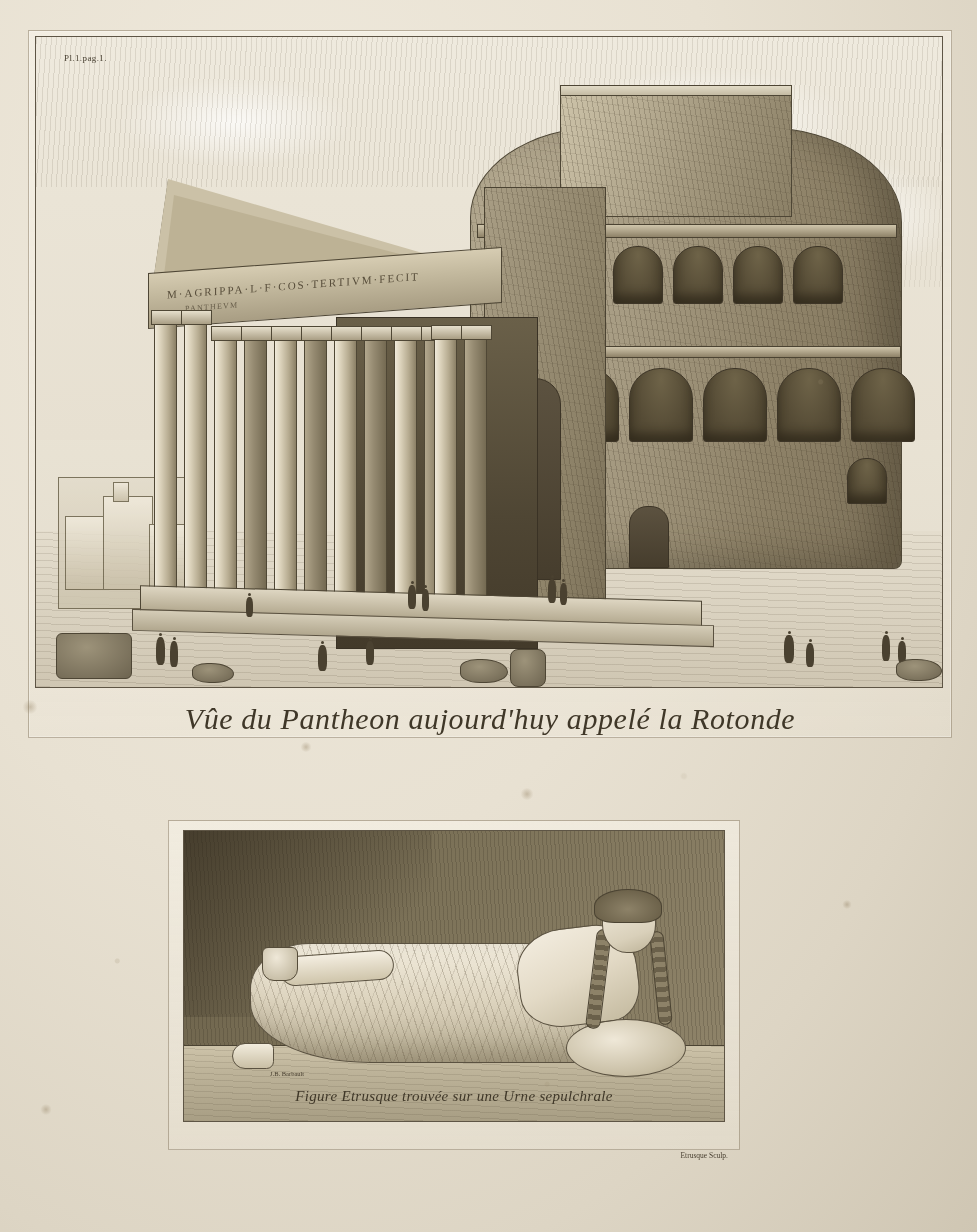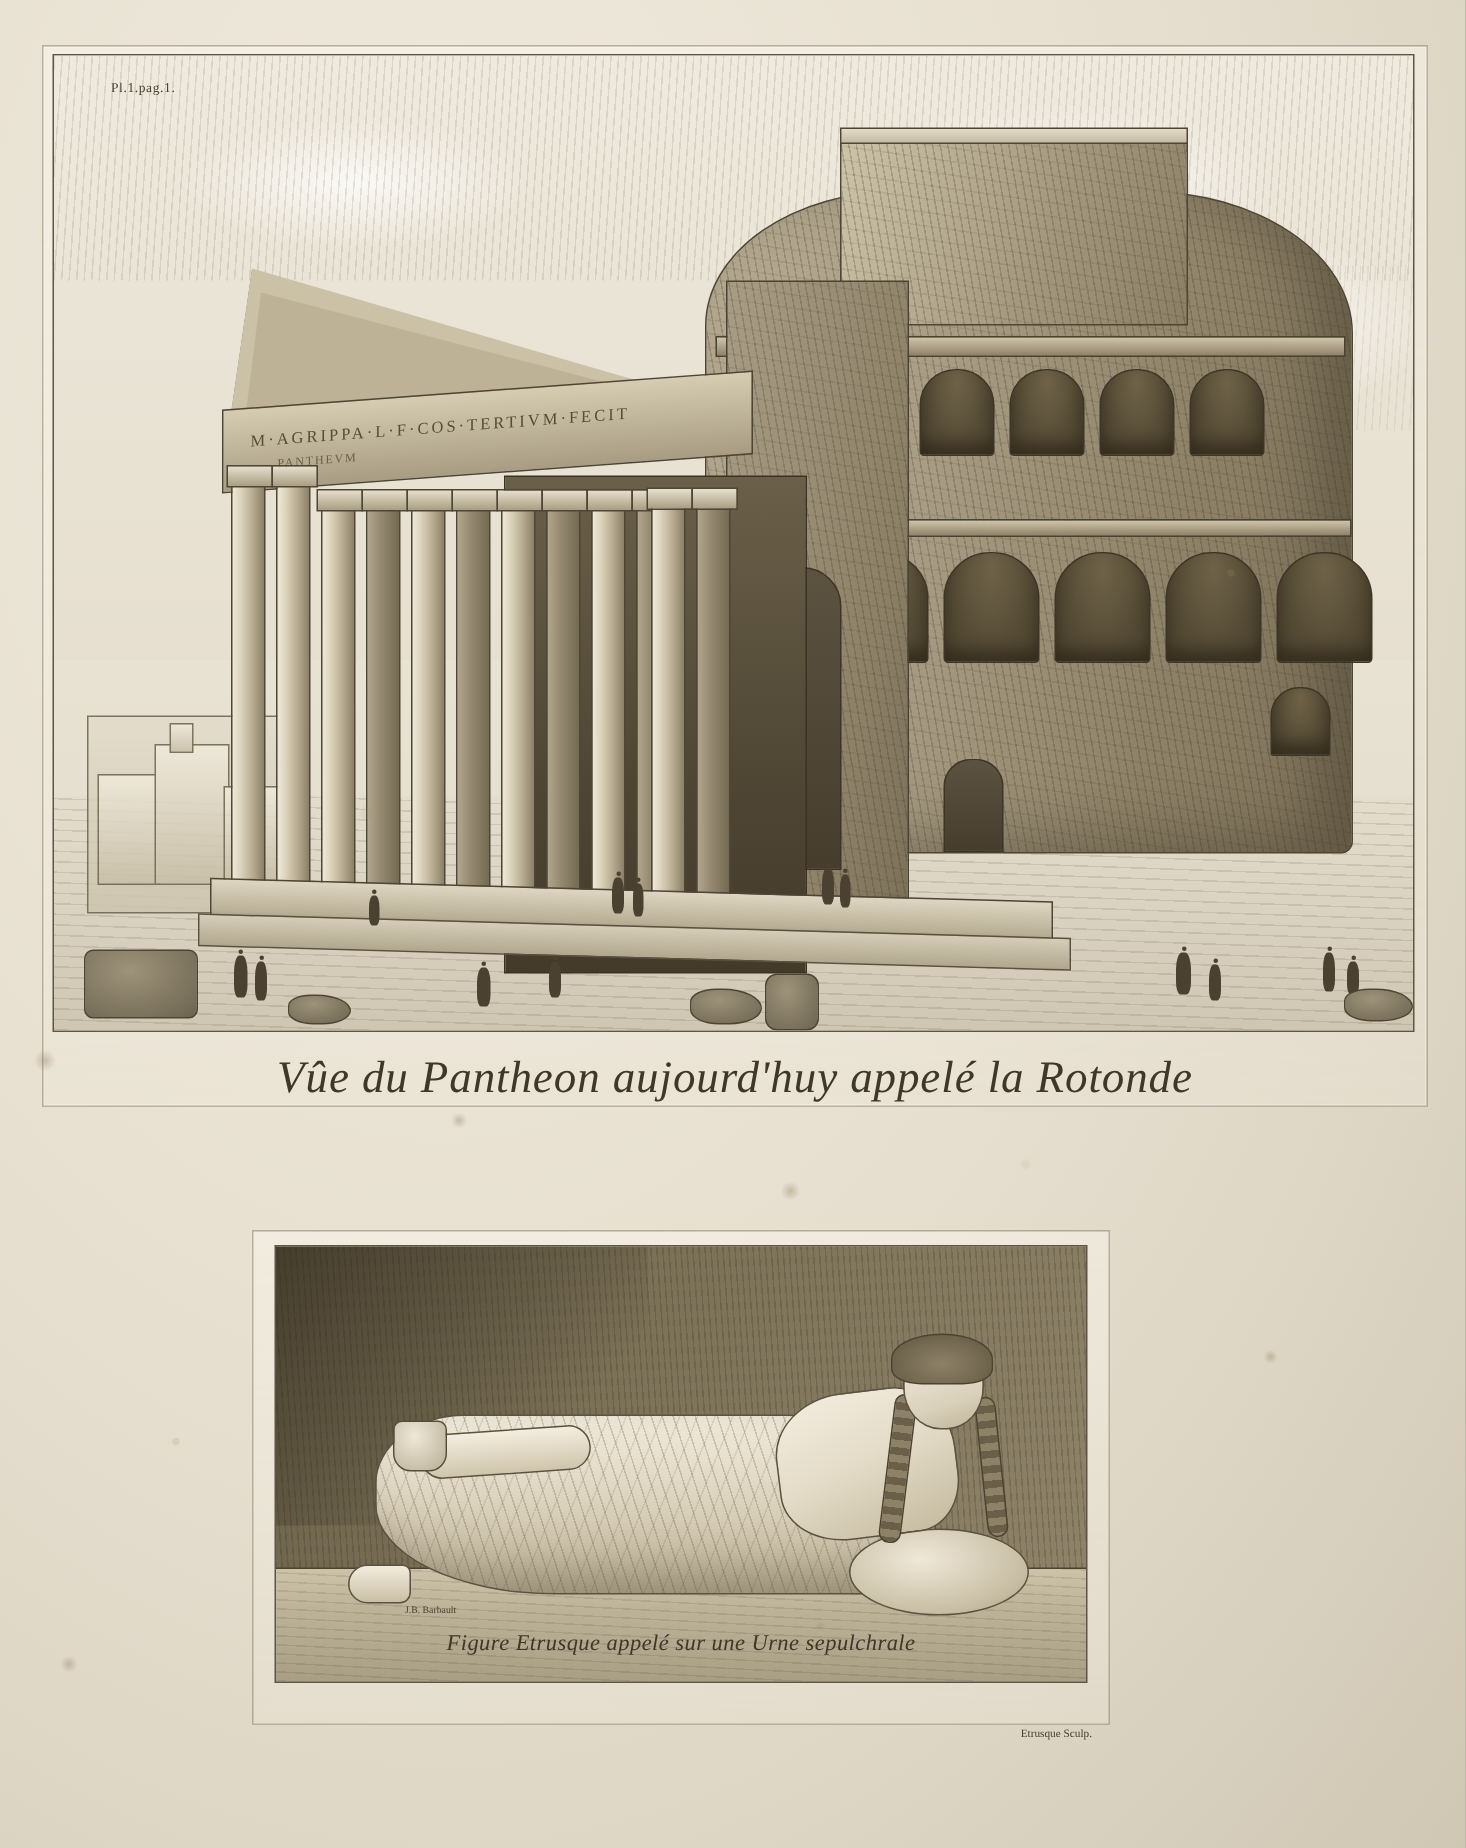--- a/index.html
+++ b/index.html
@@ -56,21 +56,21 @@
     position: absolute;
     left: 15px; top: 12px;
     width: 906px; height: 650px;
     border: 1.2px solid #5e5545;
     background: linear-gradient(180deg,#efeadd 0%, #e9e3d4 58%, #e3dccd 100%);
     overflow: hidden;
   }
 
   .plnum {
     position: absolute;
-    left: 38px; top: 16px;
+    left: 28px; top: 16px;
     font-size: 9px;
     color: #4a4234;
     letter-spacing: .4px;
     font-family: "Liberation Serif", serif;
     z-index: 30;
   }
 
   
   .sky {
     position:absolute; left:0; top:0; width:100%; height:62%;
@@ -586,21 +586,21 @@
       <div class="torso"></div>
       <div class="arm"></div>
       <div class="bowl"></div>
       <div class="foot"></div>
       <div class="braid"></div>
       <div class="braid2"></div>
       <div class="head"></div>
       <div class="hair"></div>
 
       <div class="sig-bot-l">J.B. Barbault</div>
-      <div class="caption-bot">Figure Etrusque appelé sur une Urne sepulchrale</div>
+      <div class="caption-bot">Figure Etrusque trouvée sur une Urne sepulchrale</div>
     </div>
 
     <div class="sig-bot-r">Etrusque Sculp.</div>
   </div>
 
   <div class="foxing" style="left:22px;top:700px;width:16px;height:14px;"></div>
   <div class="foxing" style="left:300px;top:742px;width:12px;height:10px;"></div>
   <div class="foxing" style="left:520px;top:788px;width:14px;height:12px;"></div>
   <div class="foxing" style="left:40px;top:1104px;width:12px;height:11px;"></div>
   <div class="foxing" style="left:842px;top:900px;width:10px;height:9px;"></div>

